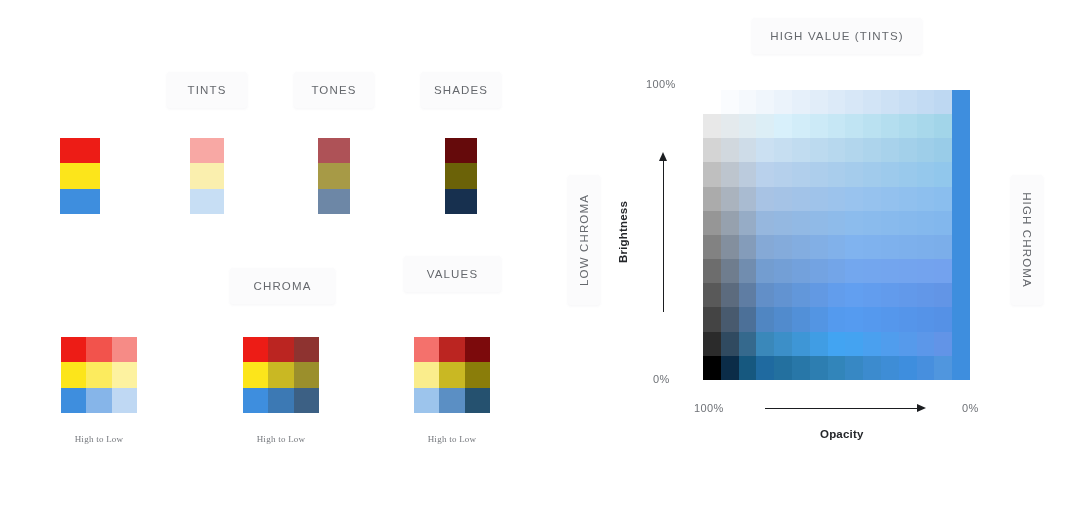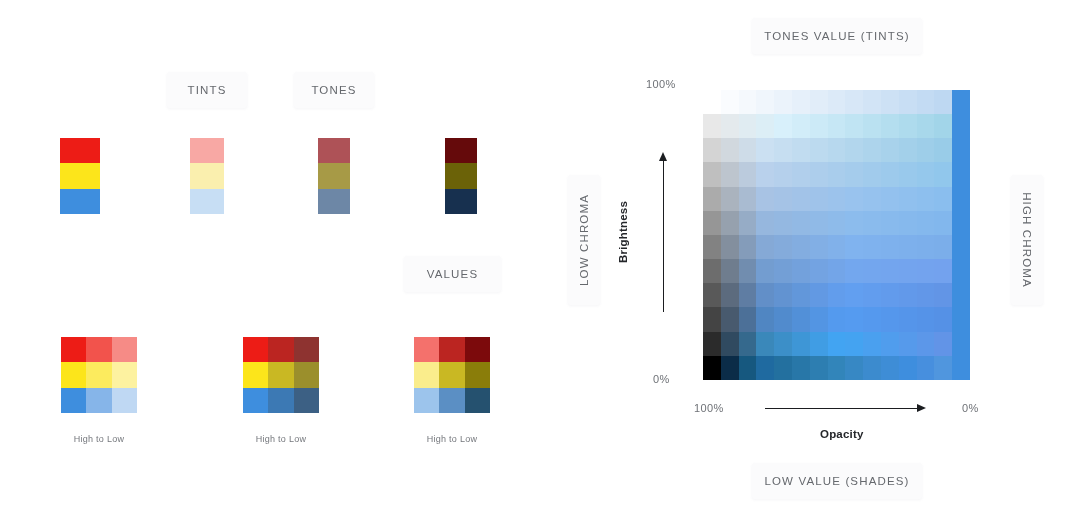--- a/index.html
+++ b/index.html
@@ -31,20 +31,21 @@
   .grid3 { position: absolute; display: grid; grid-template-columns: repeat(3, 1fr); }
   .grid3 .sw { width: 100%; height: 100%; }
 
   .caption {
     position: absolute;
     font-size: 9px;
     color: #75787d;
     letter-spacing: .25px;
     text-align: center;
     white-space: nowrap;
+    font-family: Liberation Serif, serif;
   }
 
   
   #matrix-wrap { position: absolute; }
   #matrix {
     position: absolute; inset: 0;
     display: grid;
     background: #ffffff;
   }
   #matrix .cell { width: 100%; height: 100%; }
@@ -100,20 +101,23 @@
 <body>
 
 <div id="root">
 
   <div class="chip" style="left:294px; top:72px; width:80px; height:36px;">
     <span>TONES</span>
   </div>
   <div class="chip" style="left:167px; top:72px; width:80px; height:36px;">
     <span>TINTS</span>
   </div>
+  <div class="chip" style="left:421px; top:72px; width:80px; height:36px;">
+    <span>SHADES</span>
+  </div>
 
   <div class="strip" style="left:60px; top:138px; width:40px; height:76px;">
     <div class="sw" style="height: 33.3%; background: rgb(237, 28, 22);"></div>
     <div class="sw" style="height: 33.3%; background: rgb(252, 229, 27);"></div>
     <div class="sw" style="height: 33.4%; background: rgb(62, 142, 222);"></div>
   </div>
   <div class="strip" style="left:190px; top:138px; width:34px; height:76px;">
     <div class="sw" style="height: 33.3%; background: rgb(248, 168, 164);"></div>
     <div class="sw" style="height: 33.3%; background: rgb(250, 239, 174);"></div>
     <div class="sw" style="height: 33.4%; background: rgb(199, 222, 244);"></div>
@@ -122,20 +126,23 @@
     <div class="sw" style="height: 33.3%; background: rgb(174, 82, 87);"></div>
     <div class="sw" style="height: 33.3%; background: rgb(167, 154, 70);"></div>
     <div class="sw" style="height: 33.4%; background: rgb(109, 135, 166);"></div>
   </div>
   <div class="strip" style="left:445px; top:138px; width:32px; height:76px;">
     <div class="sw" style="height: 33.3%; background: rgb(101, 10, 11);"></div>
     <div class="sw" style="height: 33.3%; background: rgb(107, 98, 8);"></div>
     <div class="sw" style="height: 33.4%; background: rgb(23, 48, 79);"></div>
   </div>
 
+  <div class="chip" style="left:230px; top:268px; width:105px; height:36px;">
+    <span>CHROMA</span>
+  </div>
   <div class="chip" style="left:404px; top:256px; width:97px; height:36px;">
     <span>VALUES</span>
   </div>
 
   <div class="grid3" style="left:61px; top:337px; width:76px; height:76px;">
     <div class="sw" style="background: rgb(237, 28, 22);"></div>
     <div class="sw" style="background: rgb(242, 83, 76);"></div>
     <div class="sw" style="background: rgb(246, 139, 134);"></div>
     <div class="sw" style="background: rgb(252, 229, 27);"></div>
     <div class="sw" style="background: rgb(252, 235, 94);"></div>
@@ -165,26 +172,23 @@
     <div class="sw" style="background: rgb(156, 196, 236);"></div>
     <div class="sw" style="background: rgb(91, 143, 196);"></div>
     <div class="sw" style="background: rgb(37, 81, 111);"></div>
   </div>
 
   <div class="caption" style="left:61px; top:434px; width:76px;">High to Low</div>
   <div class="caption" style="left:243px; top:434px; width:76px;">High to Low</div>
   <div class="caption" style="left:414px; top:434px; width:76px;">High to Low</div>
 
   <div class="chip" style="left:752px; top:18px; width:170px; height:36px;">
-    <span>TONES VALUE (TINTS)</span>
-  </div>
-
-  <div class="chip" style="left:752px; top:463px; width:170px; height:36px;">
-    <span>LOW VALUE (SHADES)</span>
-  </div>
+    <span>HIGH VALUE (TINTS)</span>
+  </div>
+
 
   <div class="vlabel rot-ccw" style="left:568px; top:175px; width:32px; height:130px;">
     <span>LOW CHROMA</span>
   </div>
 
   <div class="vlabel rot-cw" style="left:1011px; top:175px; width:32px; height:130px;">
     <span>HIGH CHROMA</span>
   </div>
 
   <div class="axis-num" style="left:646px; top:78px;">100%</div>

